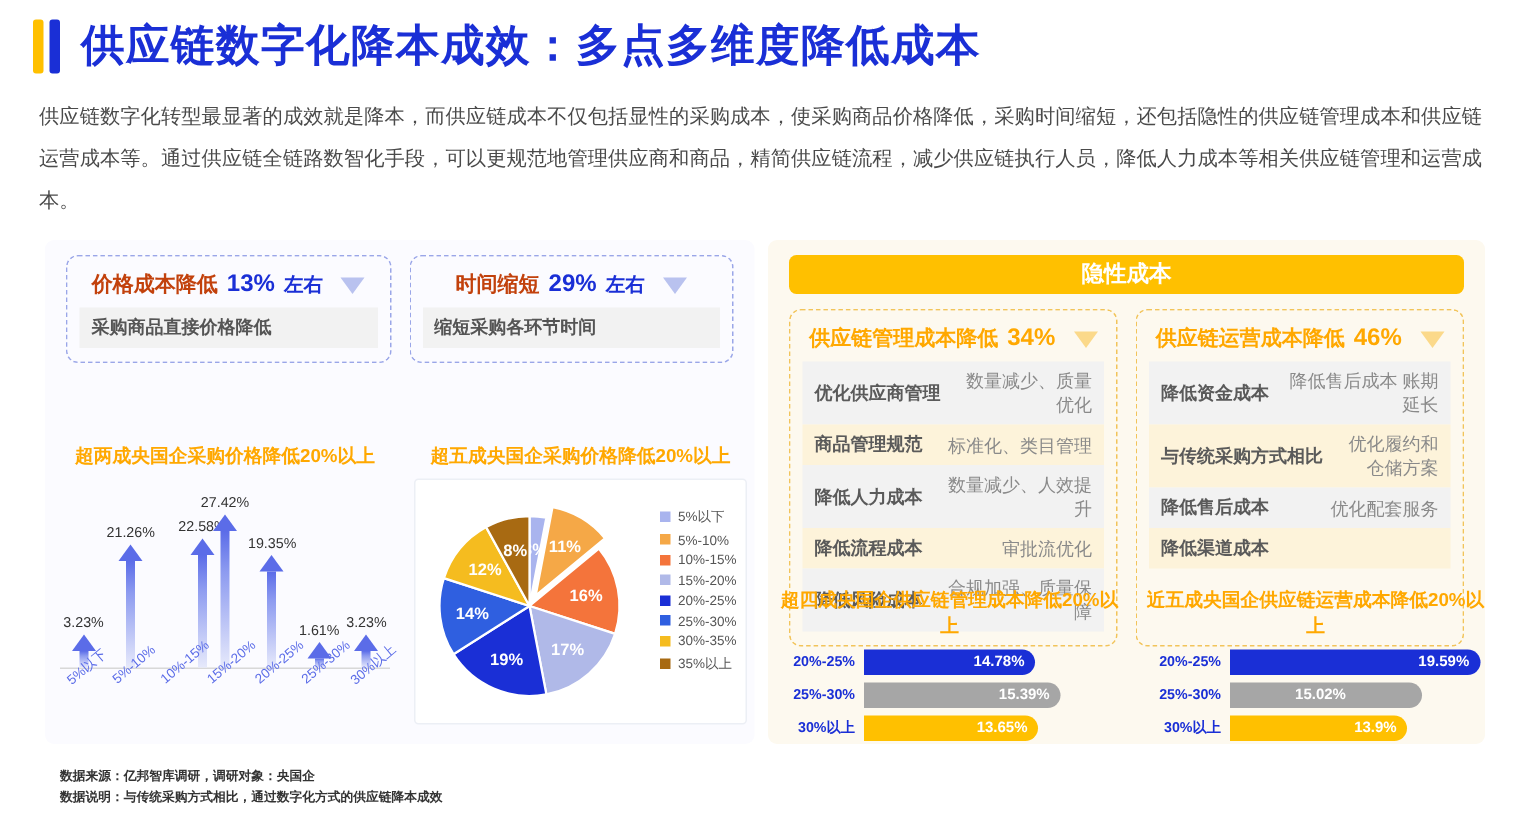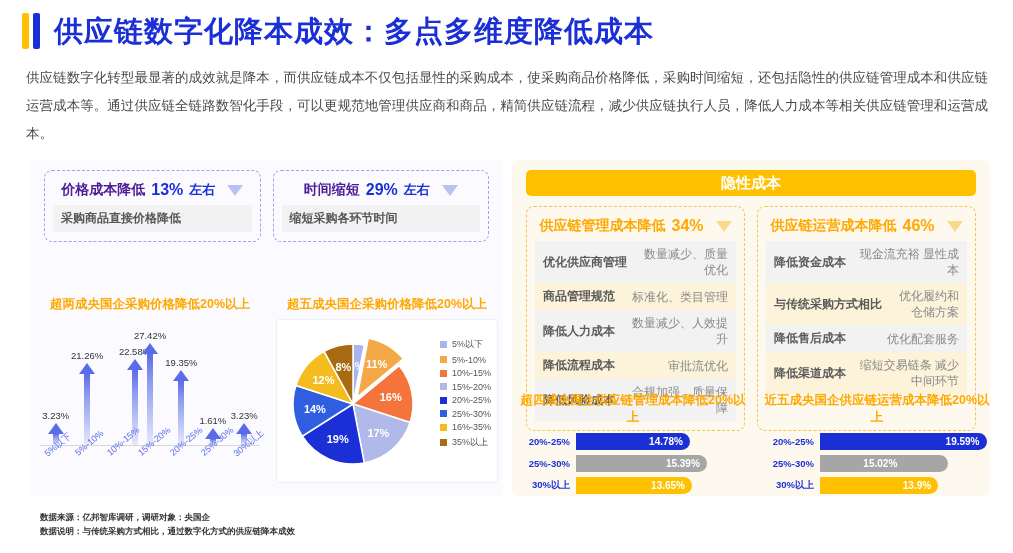--- a/index.html
+++ b/index.html
@@ -34,21 +34,21 @@
     font-size:15px;font-weight:bold;
   }
   .head-explicit{background:#b4bcf2;color:#1a2fd6;margin:10px 14px 0 14px;}
   .head-implicit{background:#FFC000;color:#ffffff;margin:10px 14px 0 14px;}
 
   
   .cards{display:flex;gap:12px;padding:10px 14px 0 14px;}
   .card{flex:1;border:1px dashed #9aa6e8;border-radius:8px;padding:7px 8px 9px 8px;background:transparent;}
   .card.amber{border-color:#f2c45a;}
   .card-head{display:flex;align-items:center;justify-content:center;gap:6px;height:24px;position:relative;}
-  .card-head .lbl{font-size:14px;font-weight:bold;color:#4c1d95;}
+  .card-head .lbl{font-size:14px;font-weight:bold;color:#c2410c;}
   .card-head .val{font-size:16px;font-weight:bold;color:#1a2fd6;}
   .card-head .suffix{font-size:13px;font-weight:bold;color:#1a2fd6;}
   .card.amber .card-head .lbl,.card.amber .card-head .val,.card.amber .card-head .suffix{color:#FFA800;}
   .tri{
     width:0;height:0;border-left:8px solid transparent;border-right:8px solid transparent;
     border-top:11px solid #b9c2ef;margin-left:6px;
   }
   .card.amber .tri{border-top-color:#fbd98a;}
   .card-row{
     font-size:12px;padding:5px 8px;display:flex;justify-content:space-between;align-items:center;
@@ -187,33 +187,32 @@
 
       <div class="card amber">
         <div class="card-head">
           <span class="lbl">供应链运营成本降低</span>
           <span class="val">46%</span>
           <span class="tri"></span>
         </div>
         <div class="rows">
           <div class="card-row">
             <span class="k">降低资金成本</span>
-            <span class="v">现金流充裕 显性成本</span>
+            <span class="v">降低售后成本 账期延长</span>
           </div>
           <div class="card-row">
             <span class="k">与传统采购方式相比</span>
             <span class="v">优化履约和仓储方案</span>
           </div>
           <div class="card-row">
             <span class="k">降低售后成本</span>
             <span class="v">优化配套服务</span>
           </div>
           <div class="card-row">
             <span class="k">降低渠道成本</span>
-            <span class="v">缩短交易链条 减少中间环节</span>
           </div>
         </div>
       </div>
 
     </div>
   </div>
 
   <div class="arrowchart">
     <div class="chart-title ct">超两成央国企采购价格降低20%以上</div>
     <div class="plot" id="arrowPlot">
@@ -307,21 +306,21 @@
           <div class="lgi">
             <span class="swatch" style="background: rgb(26, 47, 214);"></span>
             <span>20%-25%</span>
           </div>
           <div class="lgi">
             <span class="swatch" style="background: rgb(47, 95, 224);"></span>
             <span>25%-30%</span>
           </div>
           <div class="lgi">
             <span class="swatch" style="background: rgb(245, 188, 31);"></span>
-            <span>16%-35%</span>
+            <span>30%-35%</span>
           </div>
           <div class="lgi">
             <span class="swatch" style="background: rgb(168, 106, 18);"></span>
             <span>35%以上</span>
           </div>
         </div>
     </div>
   </div>
 
   <div class="hbox left">

